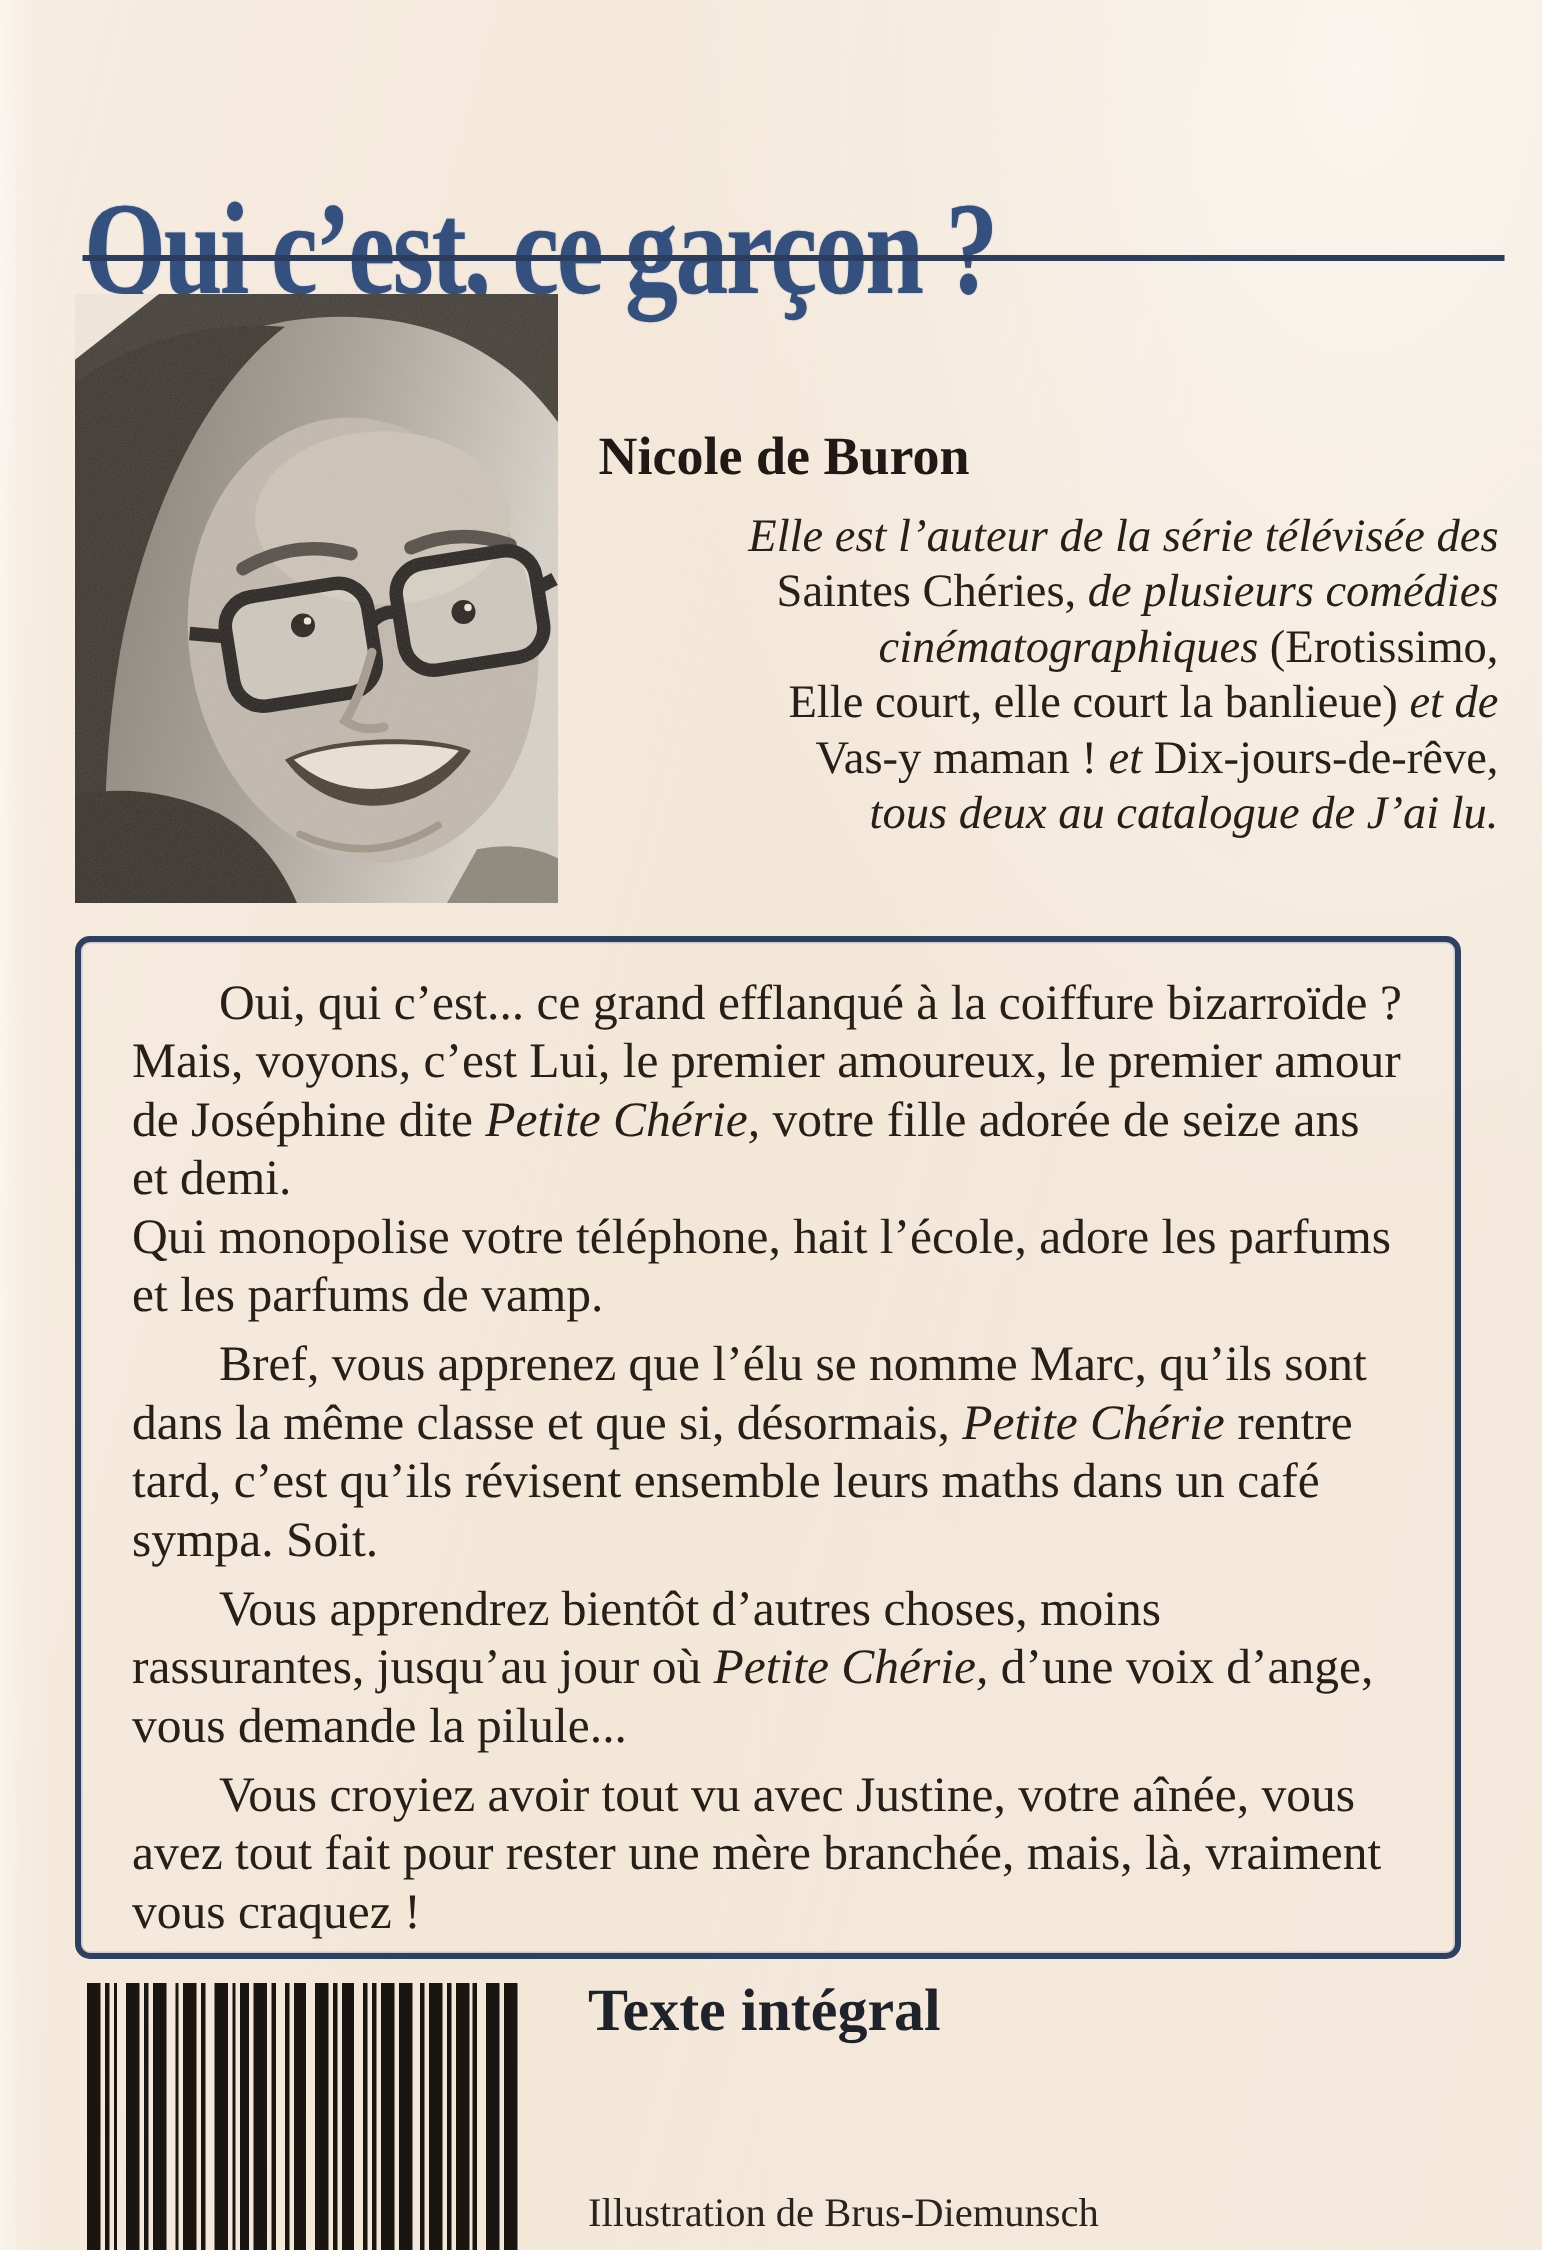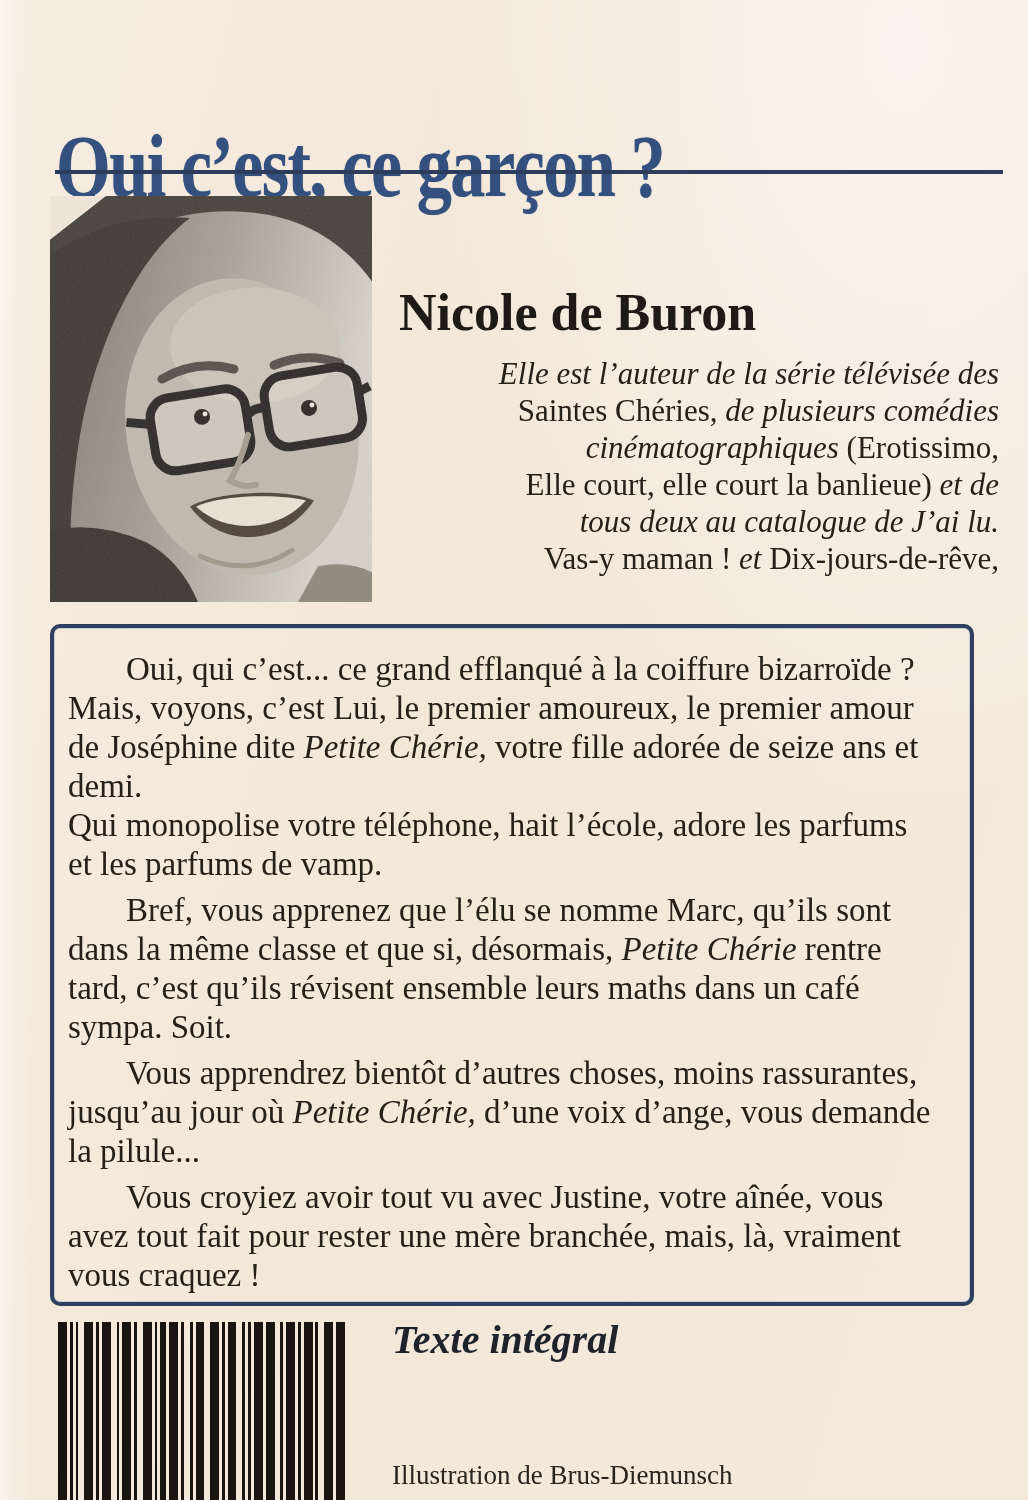--- a/index.html
+++ b/index.html
@@ -20,39 +20,39 @@
     transform:scaleX(.8);transform-origin:left top;
     text-shadow:0 0 1px rgba(51,80,127,.55);
   }
   .title-rule{
     position:absolute;left:55px;top:170px;width:948px;height:4px;
     background:var(--rule_navy,#2c3c5c);
   }
   .photo{position:absolute;left:50px;top:196px;width:322px;height:406px;}
   .photo svg{display:block;width:100%;height:100%;}
   .author-info{position:absolute;left:399px;top:283px;width:600px;}
-  .author-name{font-size:52px;font-weight:bold;color:#1f1a15;margin:0 0 13px 0;}
+  .author-name{font-size:36px;font-weight:bold;color:#1f1a15;margin:0 0 13px 0;}
   .bio-line{font-size:31px;line-height:37px;white-space:nowrap;color:#262019;text-align:right;}
   .bio-line i{font-style:italic;}
   .synopsis-box{
     position:absolute;left:50px;top:624px;width:924px;height:682px;
     box-sizing:border-box;border:4px solid var(--box_border,#2d4060);
-    border-radius:10px;padding:22px 34px 18px 14px;
+    border-radius:10px;padding:22px 34px 18px 34px;
     box-shadow:inset 0 0 0 1px rgba(120,150,190,.35);
   }
   .synopsis-box p{margin:0;font-size:33px;line-height:39px;color:var(--body_text,#262019);}
   .synopsis-box p.indent{text-indent:58px;}
   .synopsis-box p.spaced{margin-top:7px;}
   .synopsis-box i{font-style:italic;}
   .barcode{position:absolute;left:58px;top:1322px;width:287px;height:178px;display:flex;}
   .barcode .u{flex-basis:0;height:100%;}
   .barcode .b{background:#1a1511;}
   .edition{
     position:absolute;left:392px;top:1316px;
-    font-size:40px;font-weight:bold;color:var(--footer_text,#1e222b);font-style:italic;
+    font-size:40px;font-weight:bold;color:var(--footer_text,#1e222b);
   }
   .credit{position:absolute;left:392px;top:1460px;font-size:27px;color:#2a241e;}
 </style>
 </head>
 <body>
 
 <div class="page">
 
   <h1 class="title">Qui c’est, ce garçon ?</h1>
   <div class="title-rule"></div>
@@ -98,22 +98,22 @@
       <rect width="322" height="408" filter="url(#grain)" opacity="0.5"></rect>
     </svg>
   </div>
 
   <div class="author-info">
     <p class="author-name">Nicole de Buron</p>
     <div class="bio-line"><i>Elle est l’auteur de la série télévisée des</i></div>
     <div class="bio-line"><span>Saintes Chéries, </span><i>de plusieurs comédies</i></div>
     <div class="bio-line"><i>cinématographiques</i><span> (Erotissimo,</span></div>
     <div class="bio-line"><span>Elle court, elle court la banlieue) </span><i>et de</i></div>
+    <div class="bio-line"><span>Vas-y maman ! </span><i>et </i><span>Dix-jours-de-rêve,</span></div>
     <div class="bio-line"><i>tous deux au catalogue de J’ai lu.</i></div>
-    <div class="bio-line"><span>Vas-y maman ! </span><i>et </i><span>Dix-jours-de-rêve,</span></div>
   </div>
 
   <div class="synopsis-box">
     <p class="indent"><span>Oui, qui c’est... ce grand efflanqué à la coiffure bizarroïde ? Mais, voyons, c’est Lui, le premier amoureux, le premier amour de Joséphine dite </span><i>Petite Chérie,</i><span> votre fille adorée de seize ans et demi.</span></p>
     <p><span>Qui monopolise votre téléphone, hait l’école, adore les parfums et les parfums de vamp.</span></p>
     <p class="indent spaced"><span>Bref, vous apprenez que l’élu se nomme Marc, qu’ils sont dans la même classe et que si, désormais, </span><i>Petite Chérie</i><span> rentre tard, c’est qu’ils révisent ensemble leurs maths dans un café sympa. Soit.</span></p>
     <p class="indent spaced"><span>Vous apprendrez bientôt d’autres choses, moins rassurantes, jusqu’au jour où </span><i>Petite Chérie,</i><span> d’une voix d’ange, vous demande la pilule...</span></p>
     <p class="indent spaced"><span>Vous croyiez avoir tout vu avec Justine, votre aînée, vous avez tout fait pour rester une mère branchée, mais, là, vraiment vous craquez !</span></p>
   </div>
 

